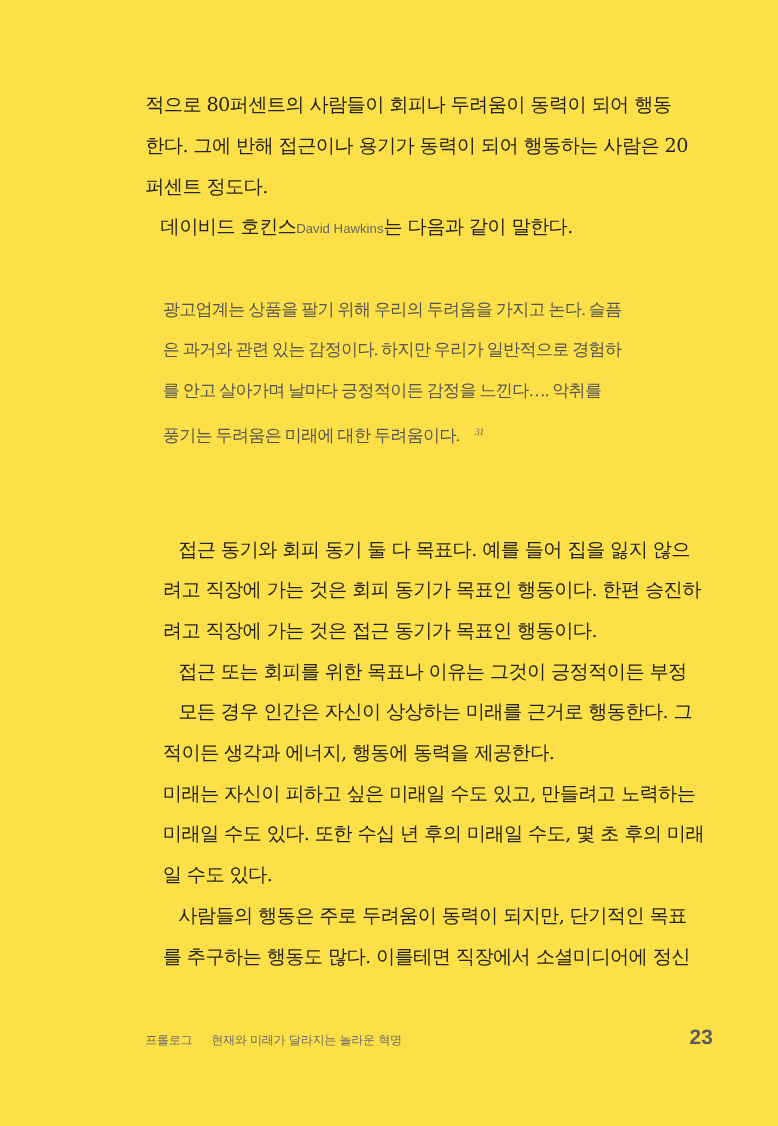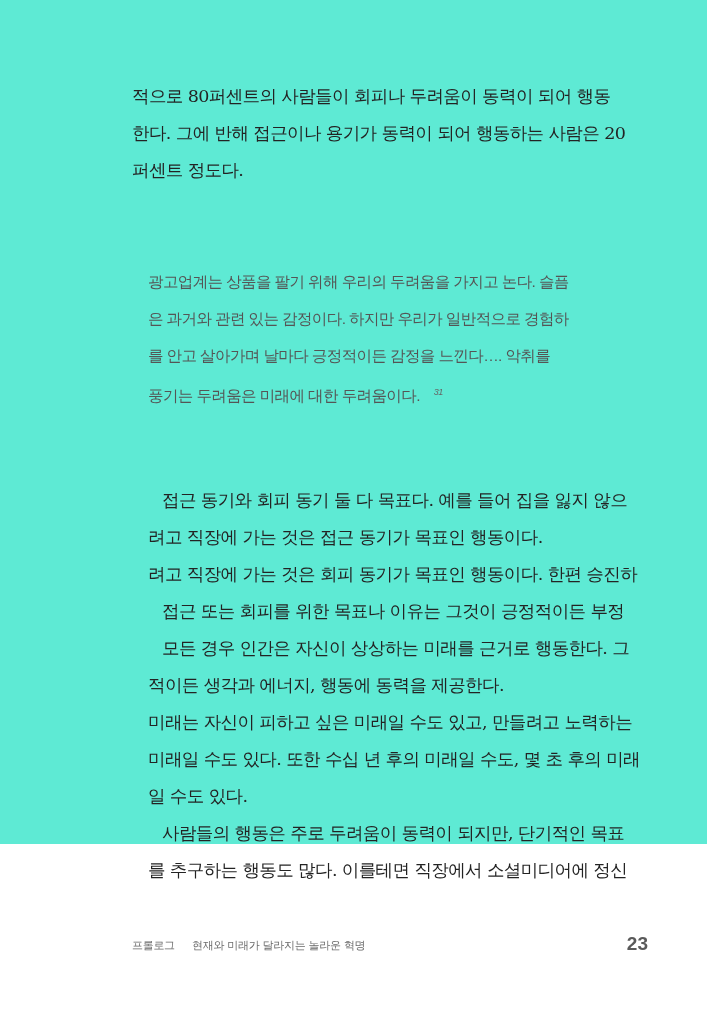--- a/index.html
+++ b/index.html
@@ -12,22 +12,22 @@
       height: 1024px;
       position: relative;
       overflow: hidden;
       font-family: "DejaVu Serif", "Liberation Serif", serif;
       color: #222222;
     }
     .page {
       position: absolute;
       left: 0; top: 0;
       width: 707px;
-      height: 844px;
-      background: #5eead4;
+      height: 1024px;
+      background: #fde047;
     }
     .body-text {
       position: absolute;
       left: 132px;
       width: 488px;
       font-size: 17.5px;
       line-height: 37px;
       color: #232323;
       letter-spacing: -0.6px;
       white-space: nowrap;
@@ -42,21 +42,21 @@
     .latin-small {
       font-family: "Liberation Sans", sans-serif;
       font-size: 12px;
       color: #666666;
       letter-spacing: 0;
     }
     .quote {
       position: absolute;
       left: 148px;
       width: 470px;
-      font-family: Liberation Sans, sans-serif;
+      font-family: Liberation Serif, serif;
       font-size: 15.5px;
       line-height: 37px;
       color: #555555;
       letter-spacing: -0.6px;
       white-space: nowrap;
     }
     .footnote-ref {
       font-size: 9px;
       font-style: italic;
       vertical-align: super;
@@ -94,33 +94,34 @@
   </style>
 </head>
 <body>
 
 <div class="page">
 
   <div class="body-text" style="top:78px;">
     <span class="line">적으로 80퍼센트의 사람들이 회피나 두려움이 동력이 되어 행동</span>
     <span class="line">한다. 그에 반해 접근이나 용기가 동력이 되어 행동하는 사람은 20</span>
     <span class="line">퍼센트 정도다.</span>
+    <span class="line indent"><span>데이비드 호킨스</span><span class="latin-small">David Hawkins</span><span>는 다음과 같이 말한다.</span></span>
   </div>
 
   <div class="quote" style="top:263px;">
     <span class="line">광고업계는 상품을 팔기 위해 우리의 두려움을 가지고 논다. 슬픔</span>
     <span class="line">은 과거와 관련 있는 감정이다. 하지만 우리가 일반적으로 경험하</span>
     <span class="line">를 안고 살아가며 날마다 긍정적이든 감정을 느낀다…. 악취를</span>
     <span class="line"><span>풍기는 두려움은 미래에 대한 두려움이다.</span><span class="footnote-ref">31</span></span>
   </div>
 
   <div class="body-text" style="top:482px;margin-left:16px;">
     <span class="line indent">접근 동기와 회피 동기 둘 다 목표다. 예를 들어 집을 잃지 않으</span>
+    <span class="line">려고 직장에 가는 것은 회피 동기가 목표인 행동이다. 한편 승진하</span>
     <span class="line">려고 직장에 가는 것은 접근 동기가 목표인 행동이다.</span>
-    <span class="line">려고 직장에 가는 것은 회피 동기가 목표인 행동이다. 한편 승진하</span>
     <span class="line indent">접근 또는 회피를 위한 목표나 이유는 그것이 긍정적이든 부정</span>
     <span class="line indent">모든 경우 인간은 자신이 상상하는 미래를 근거로 행동한다. 그</span>
     <span class="line">적이든 생각과 에너지, 행동에 동력을 제공한다.</span>
     <span class="line">미래는 자신이 피하고 싶은 미래일 수도 있고, 만들려고 노력하는</span>
     <span class="line">미래일 수도 있다. 또한 수십 년 후의 미래일 수도, 몇 초 후의 미래</span>
     <span class="line">일 수도 있다.</span>
     <span class="line indent">사람들의 행동은 주로 두려움이 동력이 되지만, 단기적인 목표</span>
     <span class="line">를 추구하는 행동도 많다. 이를테면 직장에서 소셜미디어에 정신</span>
   </div>
 

